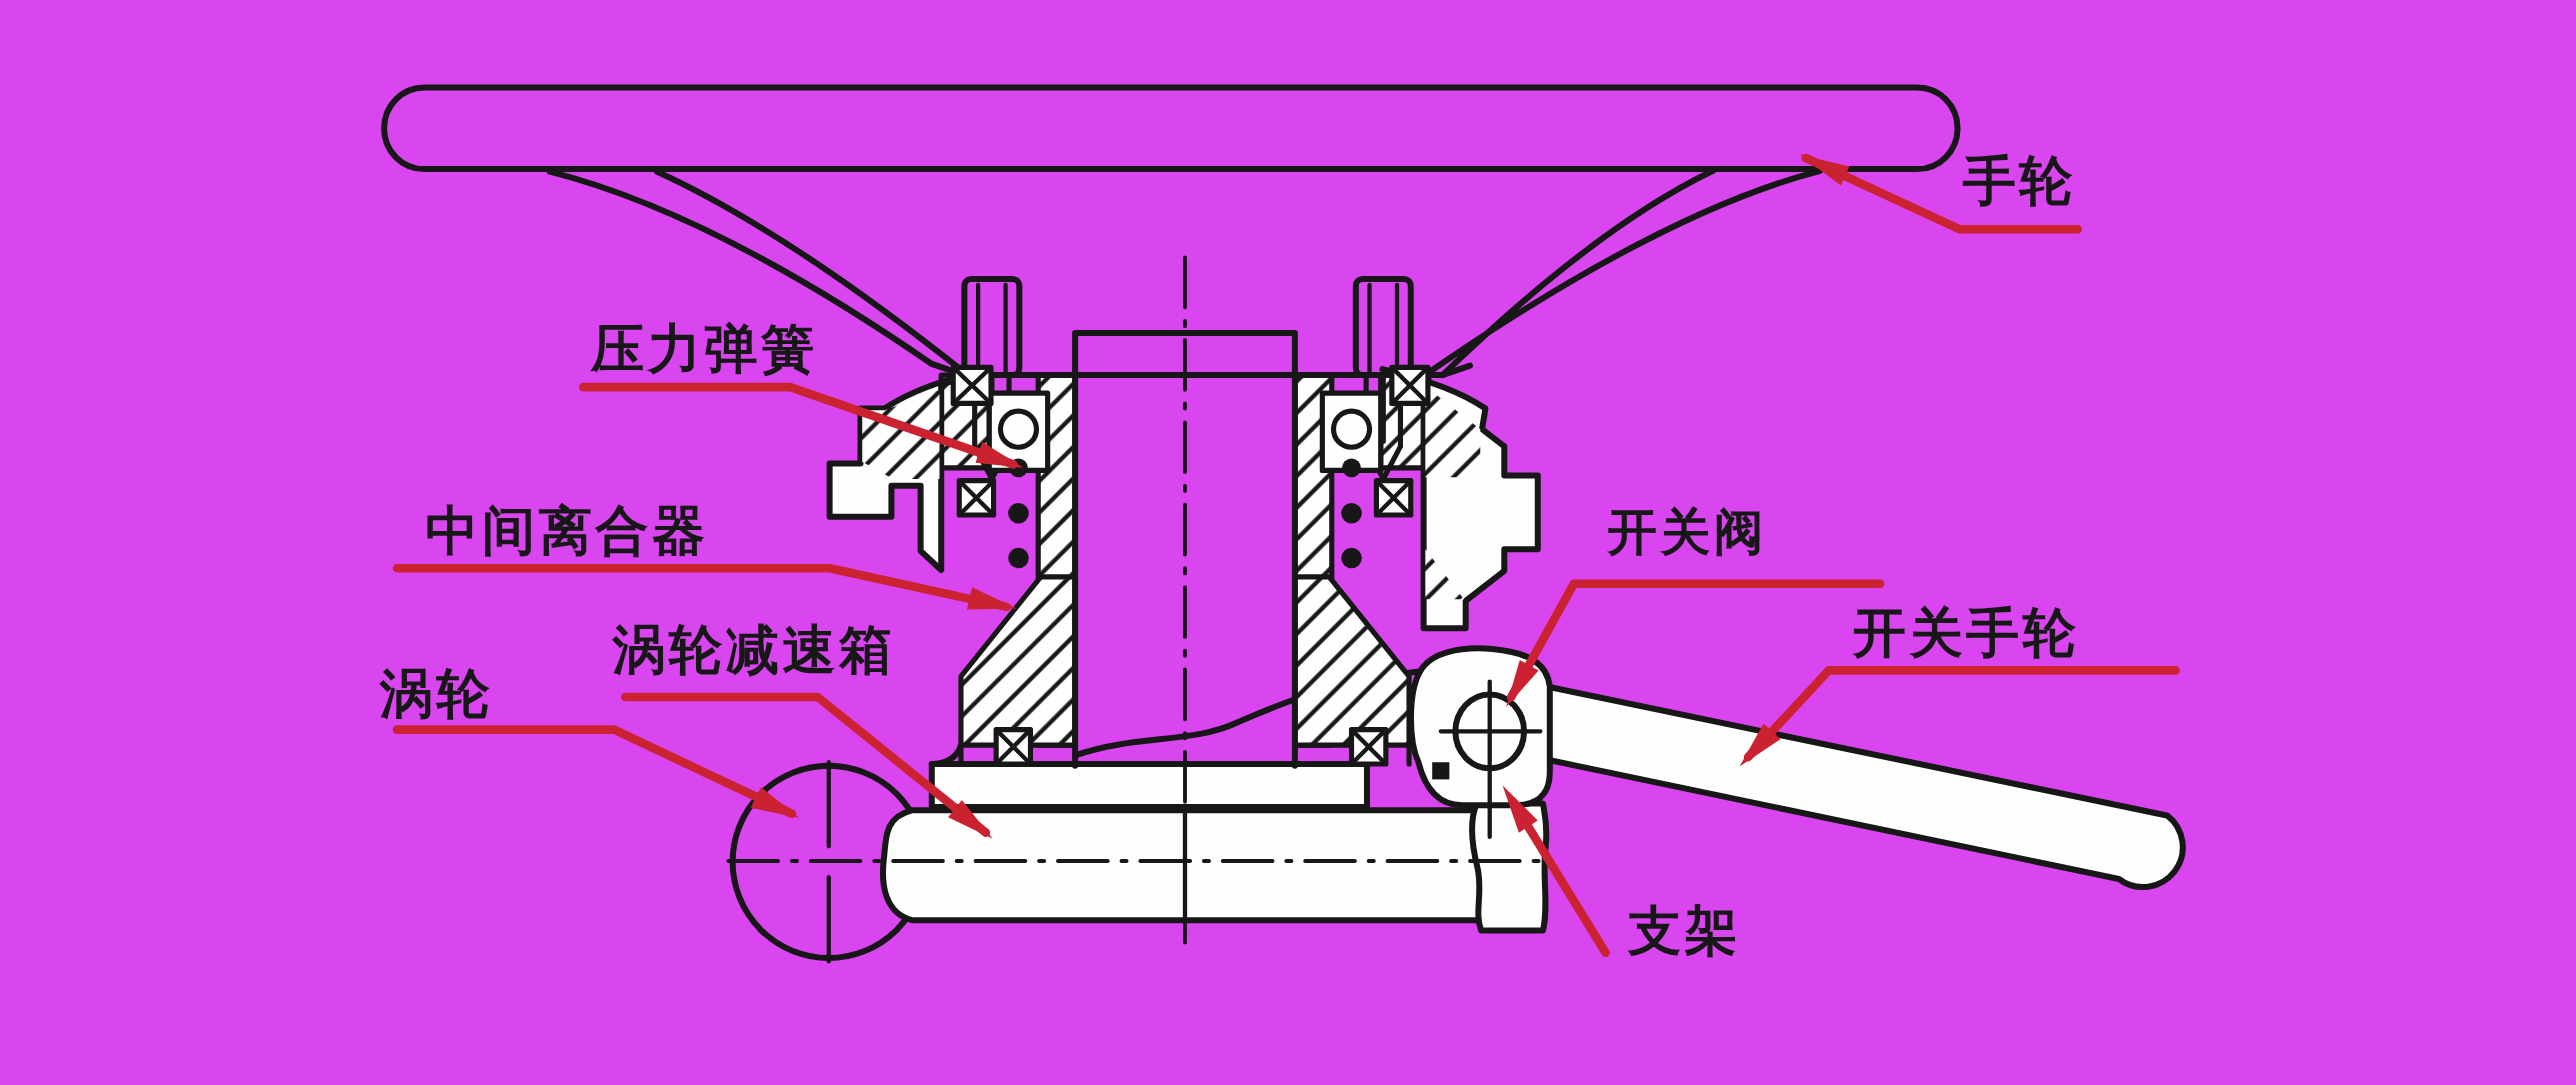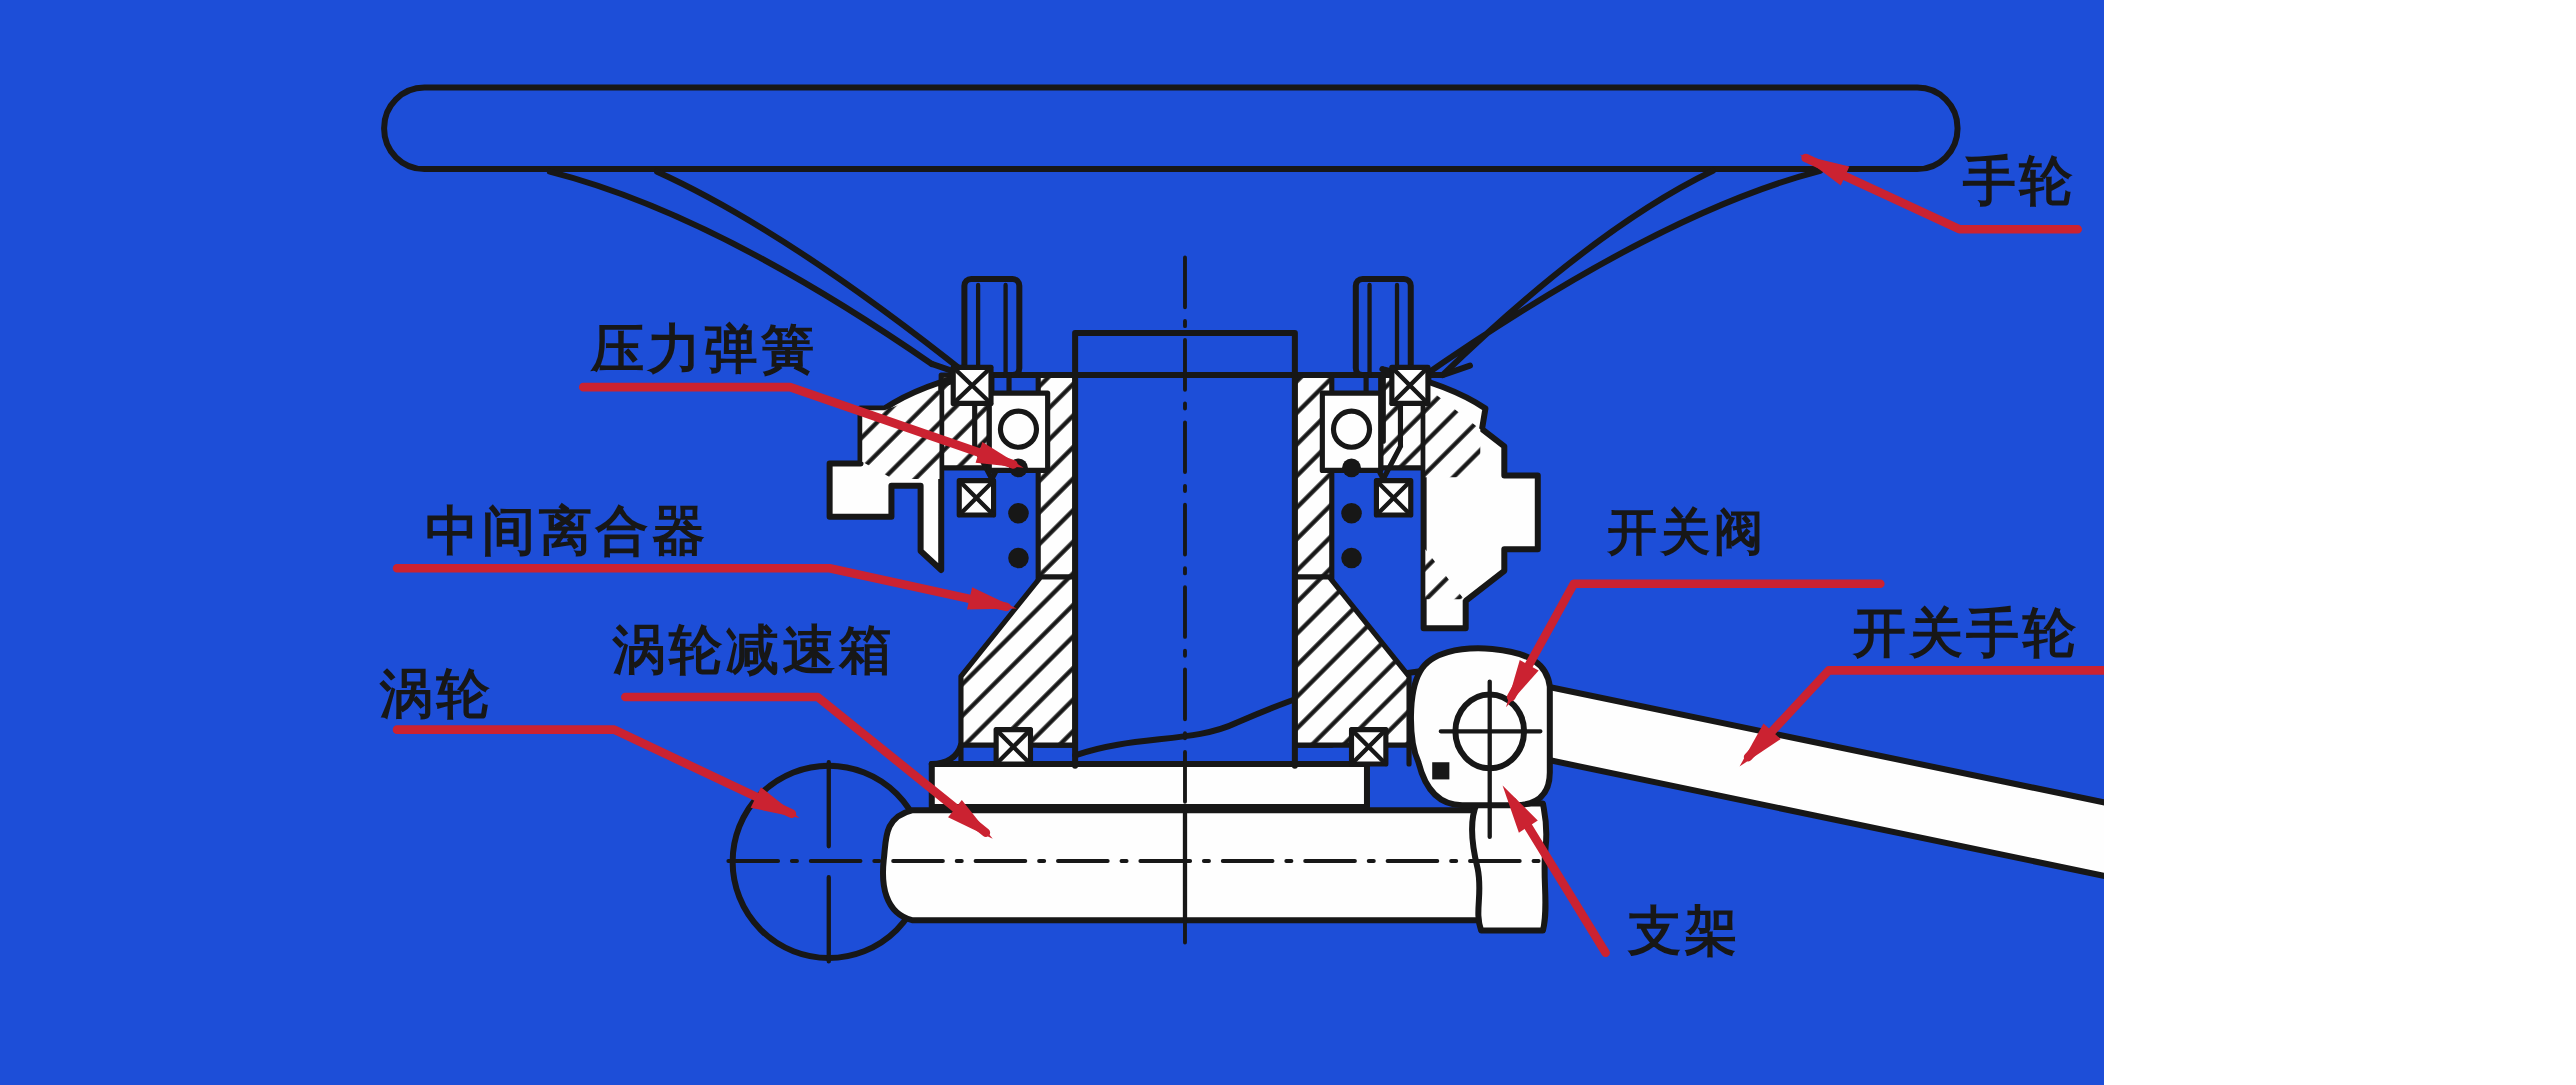--- a/index.html
+++ b/index.html
@@ -1,19 +1,19 @@
 <!DOCTYPE html>
 <html style="font-size:13.7px"><head>
 <meta charset="utf-8">
 <style>
   html,body{margin:0;padding:0;background:#ffffff;}
   .stage{
     position:relative;
-    width:2104px;height:1085px;
-    background:#1d4ed8;
+    width:2576px;height:1085px;
+    background:#d946ef;
     overflow:hidden;
     font-family:"Liberation Serif","DejaVu Serif",serif;
   }
   svg{display:block}
   text.part-label{
     font-family:"Liberation Serif","DejaVu Serif",serif;
     font-weight:700;
     font-size:62px;
     letter-spacing:4px;
   }

